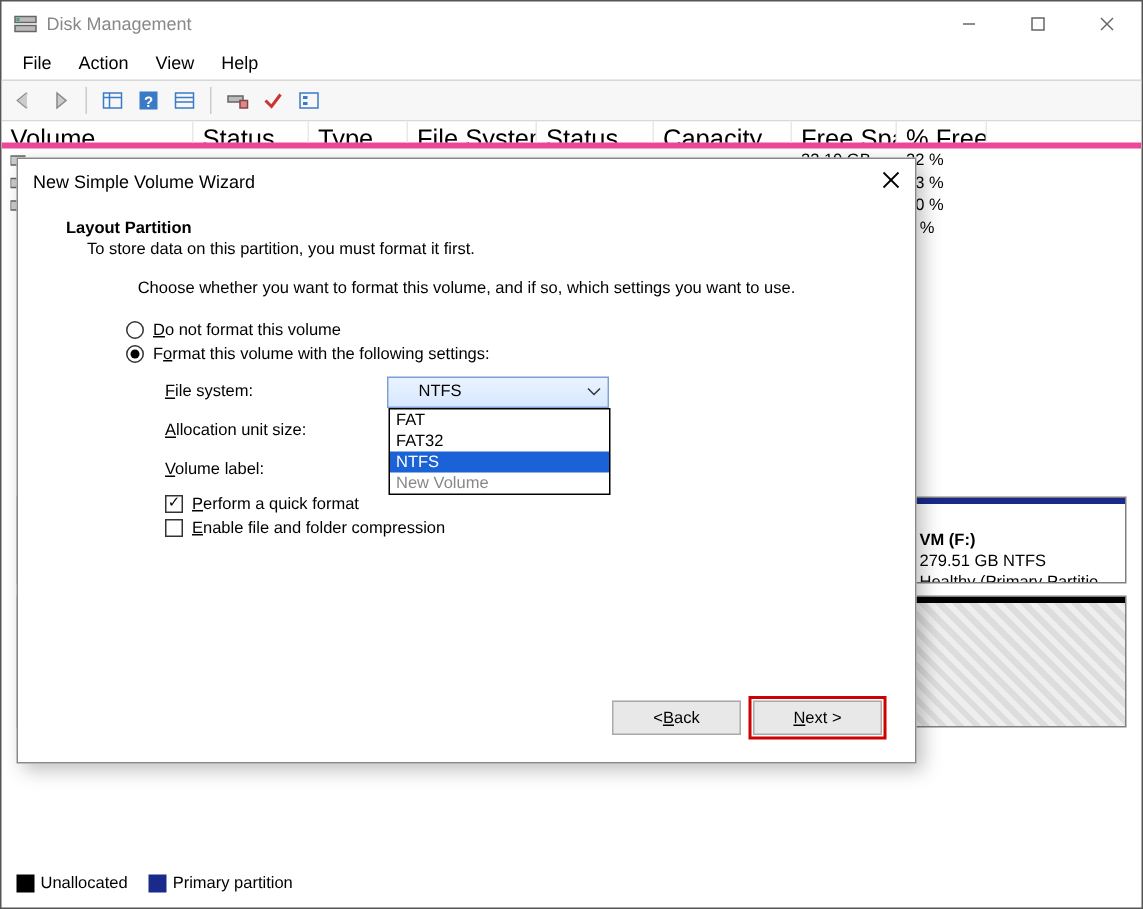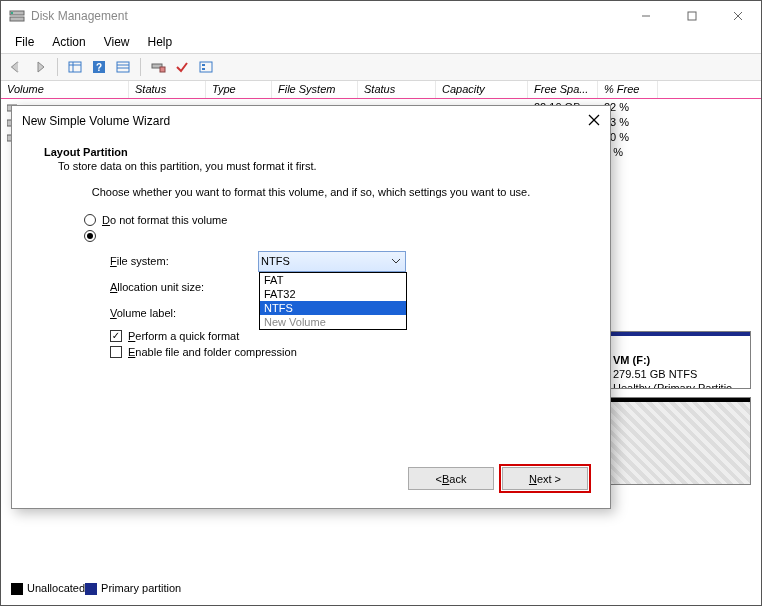--- a/index.html
+++ b/index.html
@@ -9,55 +9,55 @@
 .titlebar .t-icon svg { width:16px; height:16px; }
 .titlebar .spacer { flex: 1; }
 .wc { width: 46px; height: 30px; display: flex; align-items: center; justify-content: center; color: #666; }
 .wc svg { width: 10px; height: 10px; }
 .menubar { height: 22px; display: flex; align-items: center; padding: 0 6px; font-size: 12px; gap: 2px; }
 .menubar span { padding: 2px 8px; }
 .toolbar { height: 28px; border-top: 1px solid #d8d8d8; border-bottom: 1px solid #d8d8d8; background: #f7f7f7; display: flex; align-items: center; padding: 0 4px; gap: 2px; }
 .tb-sep { width: 1px; height: 18px; background: #ccc; margin: 0 4px; }
 .tb-btn { width: 22px; height: 22px; display:flex; align-items:center; justify-content:center; border: 1px solid transparent; }
 .tb-btn svg { width:16px; height:16px; }
-.columns { height: 18px; background: #fff; display: flex; font-size: 11px; border-bottom: 1px solid #ec4899; font-style: italic; }
+.columns { height: 18px; background: #fff; display: flex; font-size: 17px; border-bottom: 4px solid #ec4899; }
 .col { border-right: 1px solid #e8e8e8; padding: 2px 6px; color: #000; overflow: hidden; white-space: nowrap; }
 .vol-list { position: relative; }
 .vrow { display: flex; font-size: 11px; height: 15px; align-items: center; }
 .vrow .col { border: none; padding: 1px 6px; }
 .disk-icon { width:14px; height:10px; display:inline-block; vertical-align:middle; margin-right:3px; }
 .disk-icon svg { width:14px; height:10px; }
 .graphical { position: absolute; left: 10px; right: 10px; top: 330px; }
 .diskrow { display: flex; border: 1px solid #808080; margin-bottom: 8px; height: 58px; }
 .diskrow .dh { width: 88px; border-right: 1px solid #808080; background: #f0f0f0; font-size: 11px; padding: 4px 6px; line-height: 1.25; overflow:hidden; }
 .diskrow .pp { flex: 1; display: flex; }
 .part { border-left: 1px solid #808080; font-size: 11px; padding: 4px 6px; line-height: 1.25; overflow: hidden; position: relative; }
 .part.unalloc { background: repeating-linear-gradient(45deg, #eee 0 4px, #ddd 4px 8px); }
 .part .stripe { position: absolute; left:0; right:0; top:0; height:4px; }
 .stripe.blue { background:#1a2a8a; }
 .stripe.black { background:#000; }
-.legend { position:absolute; left:10px; bottom:10px; font-size:11px; display:flex; align-items:center; }
+.legend { position:absolute; left:10px; bottom:10px; font-size:11px; display:flex; gap:14px; align-items:center; }
 .swatch { width:12px; height:12px; display:inline-block; vertical-align:middle; margin-right:4px; }
 
 
 .backdrop { position:absolute; left:10px; top:104px; width:600px; height:404px; background:#fff; border:1px solid #888; box-shadow: 4px 4px 12px rgba(0,0,0,0.25); z-index:10; }
 .dlg-title { height:30px; display:flex; align-items:center; padding:0 10px; font-size:12px; }
 .dlg-title .spacer { flex:1; }
 .dlg-close svg { width:12px; height:12px; }
 .dlg-body { padding: 6px 24px 0 24px; font-size: 11px; }
 .dlg-h { font-weight: bold; font-size: 11px; margin: 4px 0 2px 8px; }
 .dlg-sub { margin: 0 0 14px 22px; }
 .dlg-mid { text-align:center; margin: 12px 0 16px 0; }
 .radio-row { display:flex; align-items:center; gap:6px; margin: 4px 0 4px 48px; }
 .radio { width:12px; height:12px; border:1px solid #333; border-radius:50%; display:inline-flex; align-items:center; justify-content:center; }
 .radio.sel::after { content:""; width:6px; height:6px; background:#000; border-radius:50%; }
 .form-grid { margin: 6px 0 0 74px; }
 .form-row { display:flex; align-items:center; height:26px; }
 .form-row .lbl { width:148px; }
-.select { width:148px; height:21px; border:1px solid #7a9fd6; background: linear-gradient(#eaf3ff,#d8e8ff); display:flex; align-items:center; padding:0 2px; font-size:11px; position:relative; }
+.select { width:148px; height:21px; border:1px solid #7a9fd6; background: linear-gradient(#eaf3ff,#d8e8ff); display:flex; align-items:center; padding:0 20px; font-size:11px; position:relative; }
 .select .chev { position:absolute; right:4px; top:4px; }
 .dropdown { position:absolute; left: 0; top: 20px; width:148px; border:1px solid #000; background:#fff; z-index:20; }
 .dropdown div { padding:1px 4px; font-size:11px; }
 .dropdown .hl { background:#1a62d6; color:#fff; }
 .chk-row { display:flex; align-items:center; gap:6px; margin:4px 0 4px 74px; }
 .chk { width:12px; height:12px; border:1px solid #333; display:inline-flex; align-items:center; justify-content:center; font-size:10px; line-height:1; }
 .dlg-btns { position:absolute; right:22px; bottom:18px; display:flex; gap:8px; }
 .btn { width:86px; height:23px; font-size:11px; background:#e8e8e8; border:1px solid #aaa; display:flex; align-items:center; justify-content:center; }
 .btn.primary { outline: 2px solid #d00000; outline-offset: 1px; }
 .u { text-decoration: underline; text-decoration-skip-ink: none; }
@@ -254,20 +254,21 @@
     <div class="dlg-h">Layout Partition</div>
     <div class="dlg-sub">To store data on this partition, you must format it first.</div>
     <div class="dlg-mid">Choose whether you want to format this volume, and if so, which settings you want to use.</div>
 
     <div class="radio-row">
       <span class="radio"></span>
       <span><span class="u">D</span><span id="r1rest">o not format this volume</span></span>
     </div>
     <div class="radio-row">
       <span class="radio sel"></span>
+      <span>F<span class="u">o</span><span id="r2rest">rmat this volume with the following settings:</span></span>
     </div>
 
     <div class="form-grid">
       <div class="form-row">
         <span class="lbl"><span class="u">F</span><span id="fsrest">ile system:</span></span>
         <div class="select">
           <span>NTFS</span>
           <span class="chev"><svg width="10" height="10" viewBox="0 0 10 10">
                 <path d="M1 3 L5 7 L9 3" fill="none" stroke="#333"></path>
               </svg></span>

